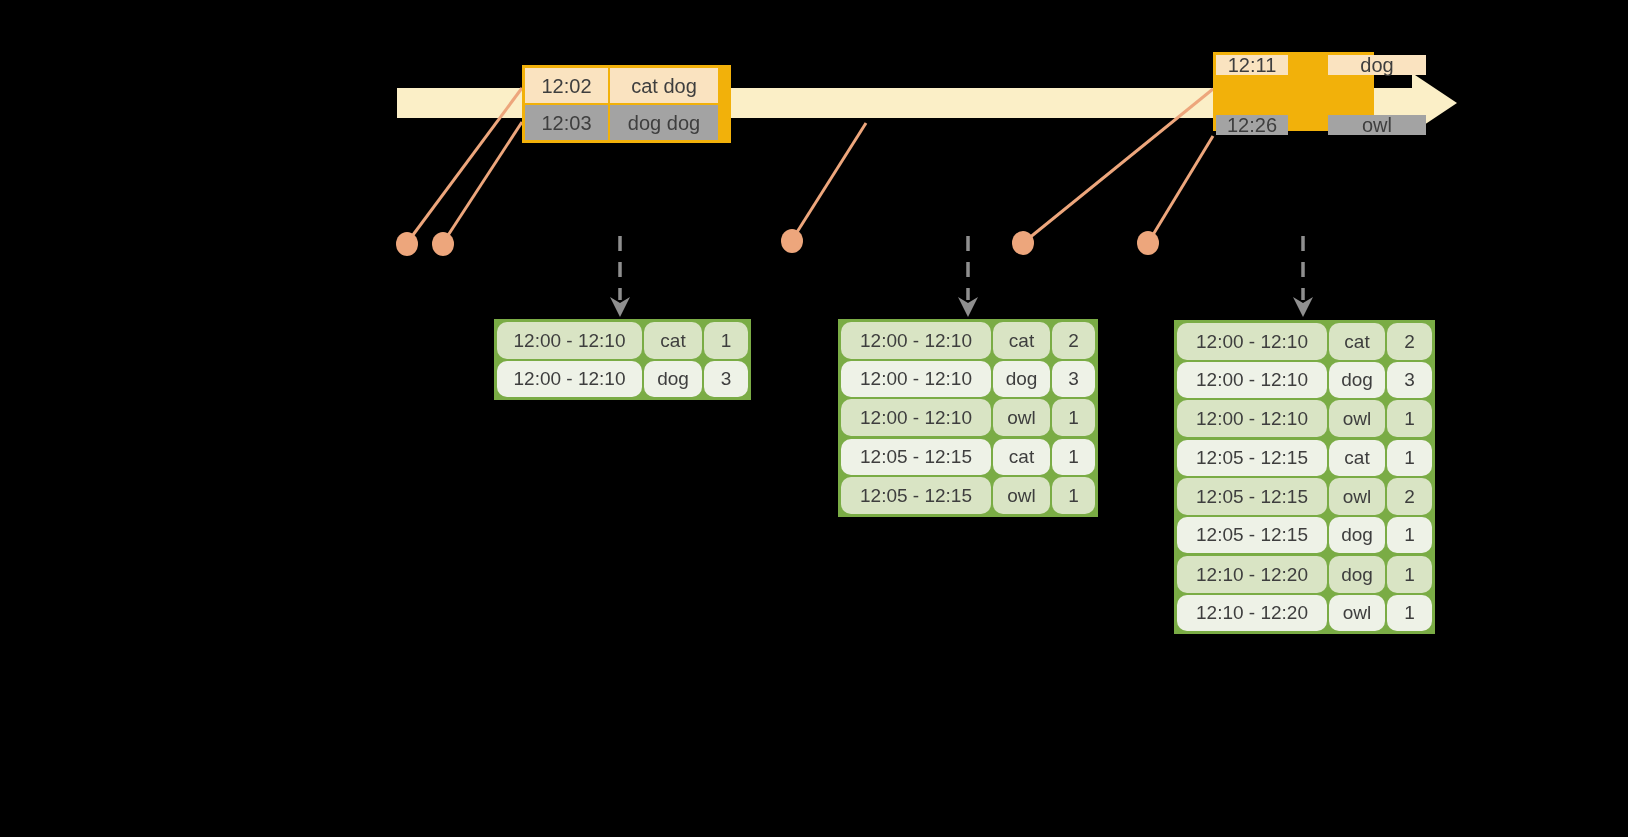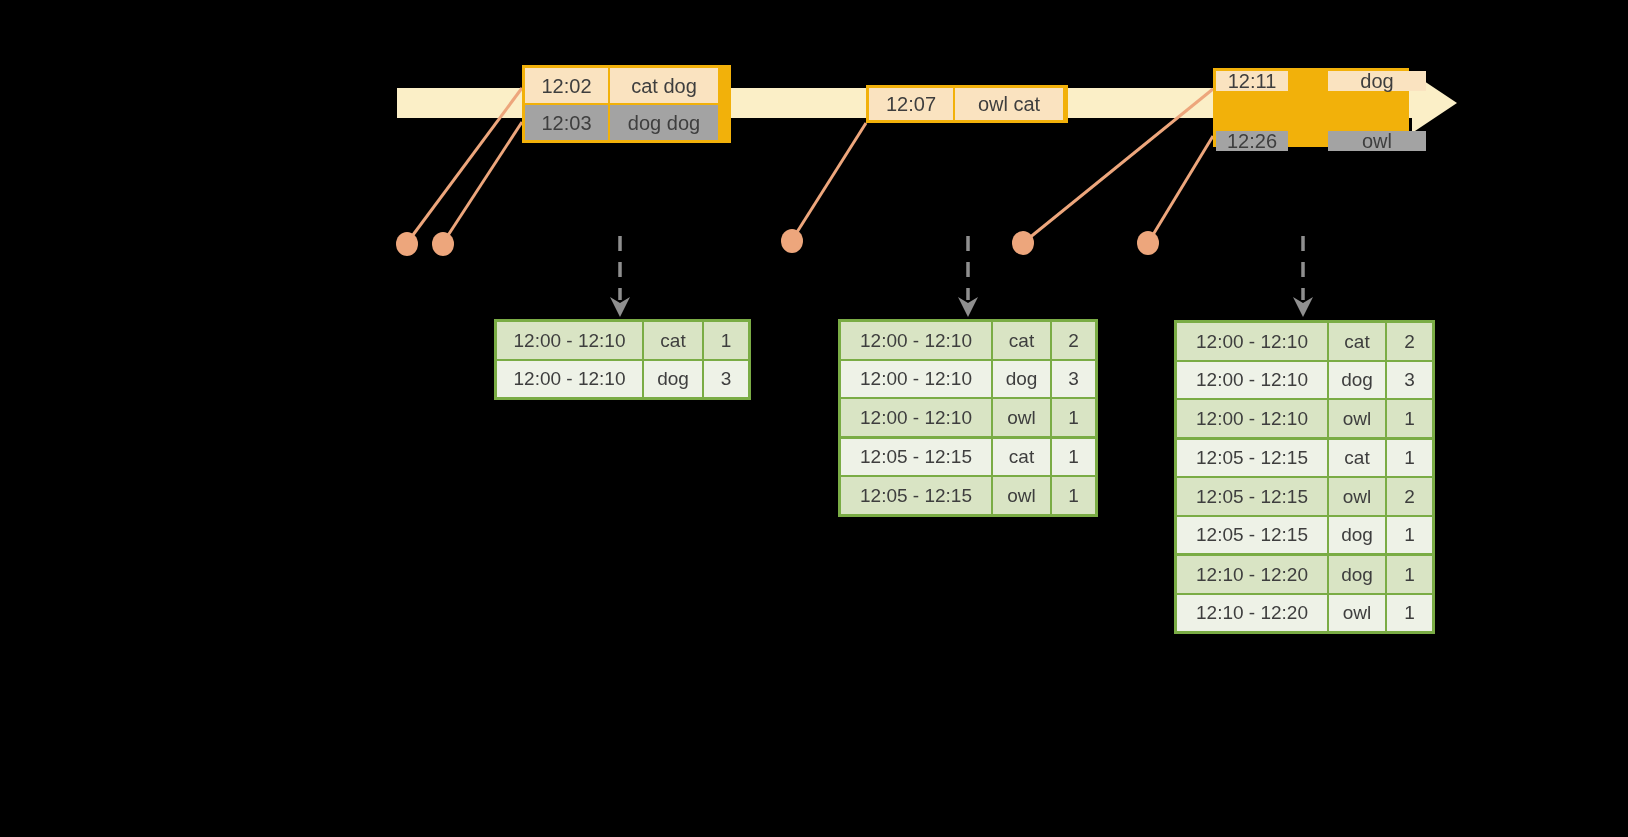--- a/index.html
+++ b/index.html
@@ -7,26 +7,26 @@
          font-family:"Liberation Sans",sans-serif;color:#3e3e3e;}
   #bg{position:absolute;left:0;top:0;}
 
   
   .et{position:absolute;background:#F2B10A;padding:3px;display:grid;gap:2px;box-sizing:border-box;}
   .et .cell{display:flex;align-items:center;justify-content:center;font-size:20px;line-height:1;}
   .e-dark{background:#FAE3C0;}
   .e-light{background:#a3a3a3;}
   #et1{left:522px;top:65px;width:209px;height:78px;grid-template-columns:83px 108px;grid-auto-rows:1fr;}
   #et2{left:866px;top:85px;width:202px;height:38px;grid-template-columns:84px 108px;grid-auto-rows:1fr;}
-  #et3{left:1213px;top:68px;width:196px;height:79px;grid-template-columns:72px 98px;grid-auto-rows:1fr;gap:40px;}
+  #et3{left:1213px;top:52px;width:161px;height:79px;grid-template-columns:72px 98px;grid-auto-rows:1fr;gap:40px;}
 
   
   .rt{position:absolute;background:#7AAC45;padding:3px;display:flex;flex-direction:column;gap:3px;box-sizing:border-box;}
   .rt .grp{display:grid;gap:2px;}
-  .rt .cell{display:flex;align-items:center;justify-content:center;font-size:19px;line-height:1;height:36.5px;}
+  .rt .cell{display:flex;align-items:center;justify-content:center;font-size:19px;line-height:1;height:36.5px;border-radius:10px;}
   .c-dark{background:#D9E4C4;}
   .c-light{background:#EEF2E7;}
   #rtA{left:494px;top:319px;width:257px;}
   #rtA .grp{grid-template-columns:145px 58px 44px;}
   #rtB{left:838px;top:319px;width:260px;}
   #rtB .grp{grid-template-columns:150px 57px 43px;}
   #rtC{left:1174px;top:320px;width:261px;}
   #rtC .grp{grid-template-columns:150px 56px 45px;}
 </style>
 </head>
@@ -73,24 +73,20 @@
     </g>
   </svg>
 
   <div id="et1" class="et">
     <div class="cell e-dark">12:02</div>
     <div class="cell e-dark">cat dog</div>
     <div class="cell e-light">12:03</div>
     <div class="cell e-light">dog dog</div>
   </div>
 
-  <div id="et2" class="et">
-    <div class="cell e-dark">12:07</div>
-    <div class="cell e-dark">owl cat</div>
-  </div>
 
   <div id="et3" class="et">
     <div class="cell e-dark">12:11</div>
     <div class="cell e-dark">dog</div>
     <div class="cell e-light">12:26</div>
     <div class="cell e-light">owl</div>
   </div>
 
   <div id="rtA" class="rt">
     <div class="grp">

